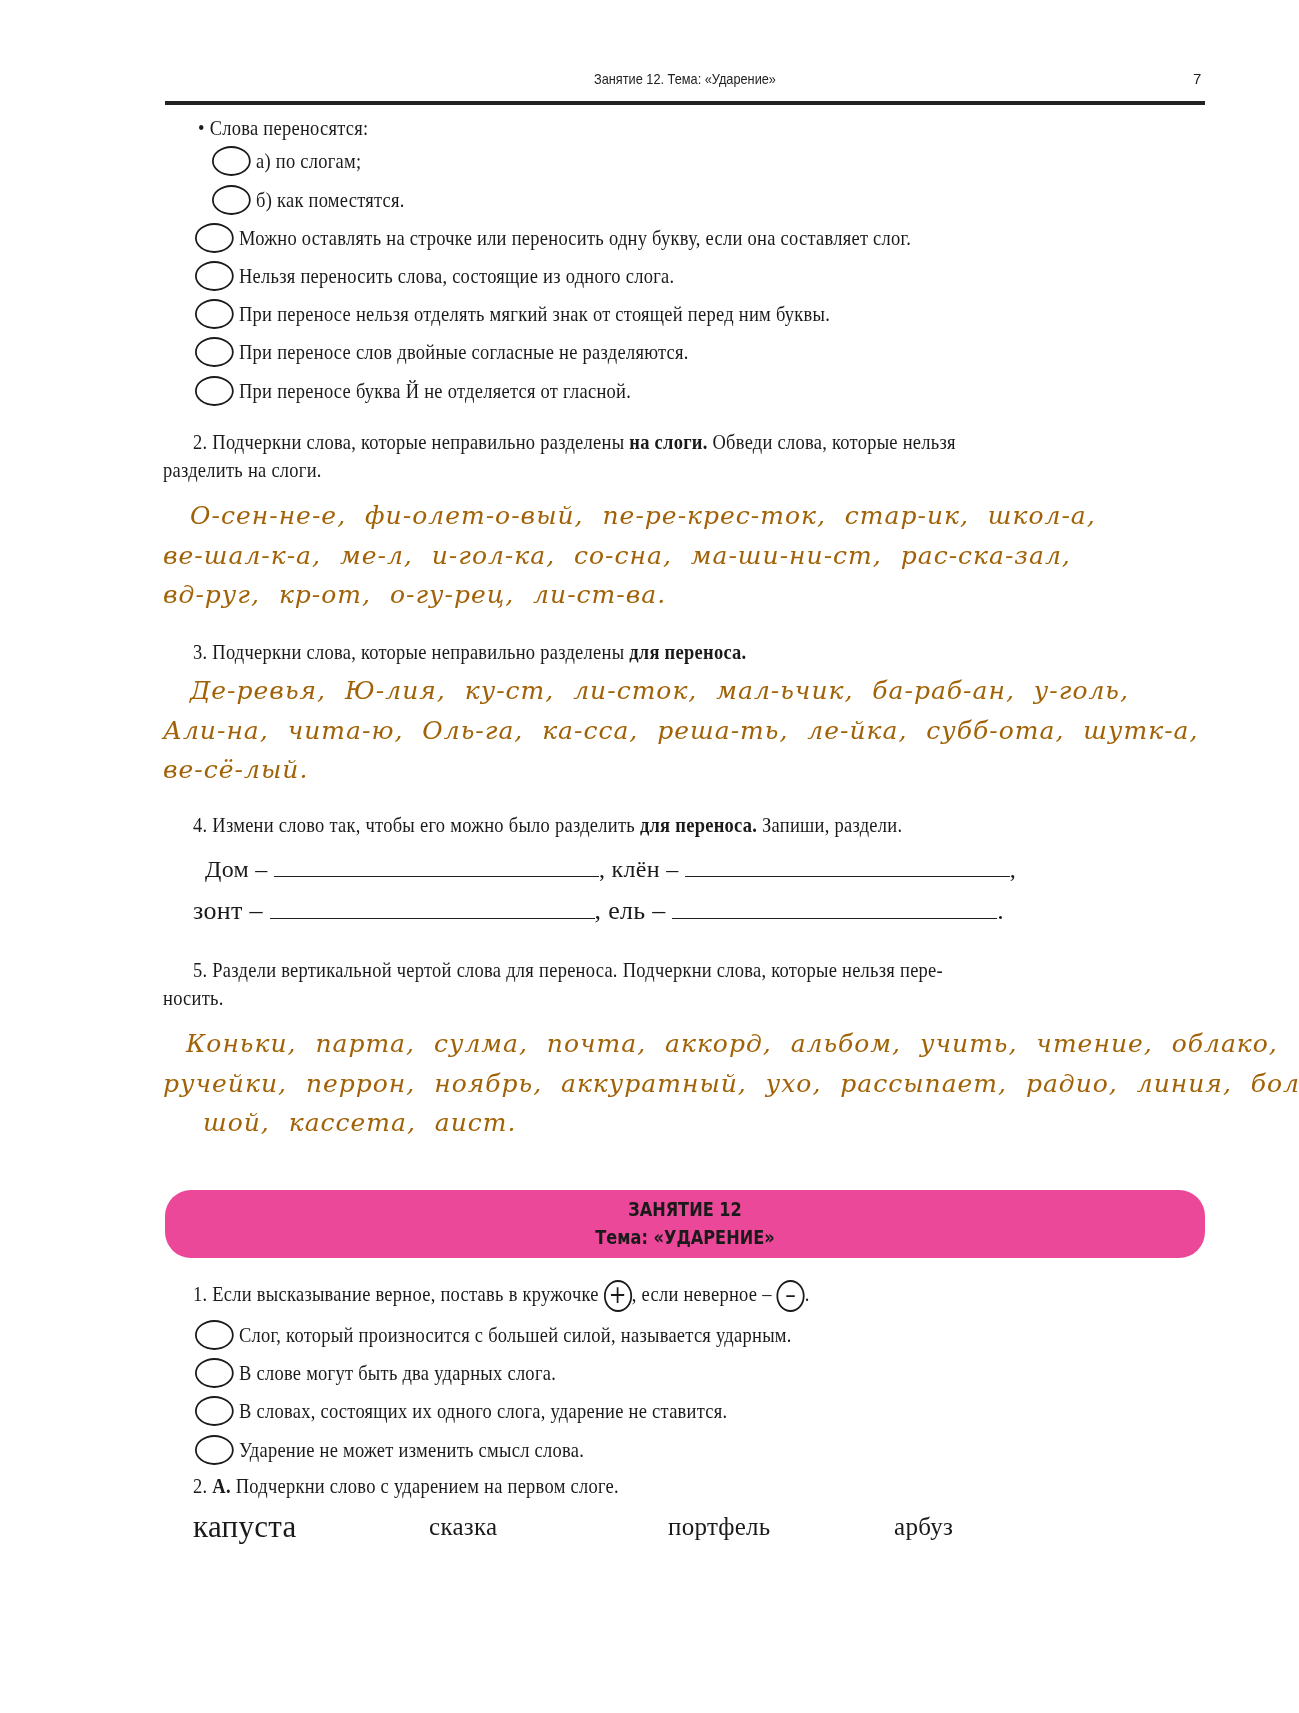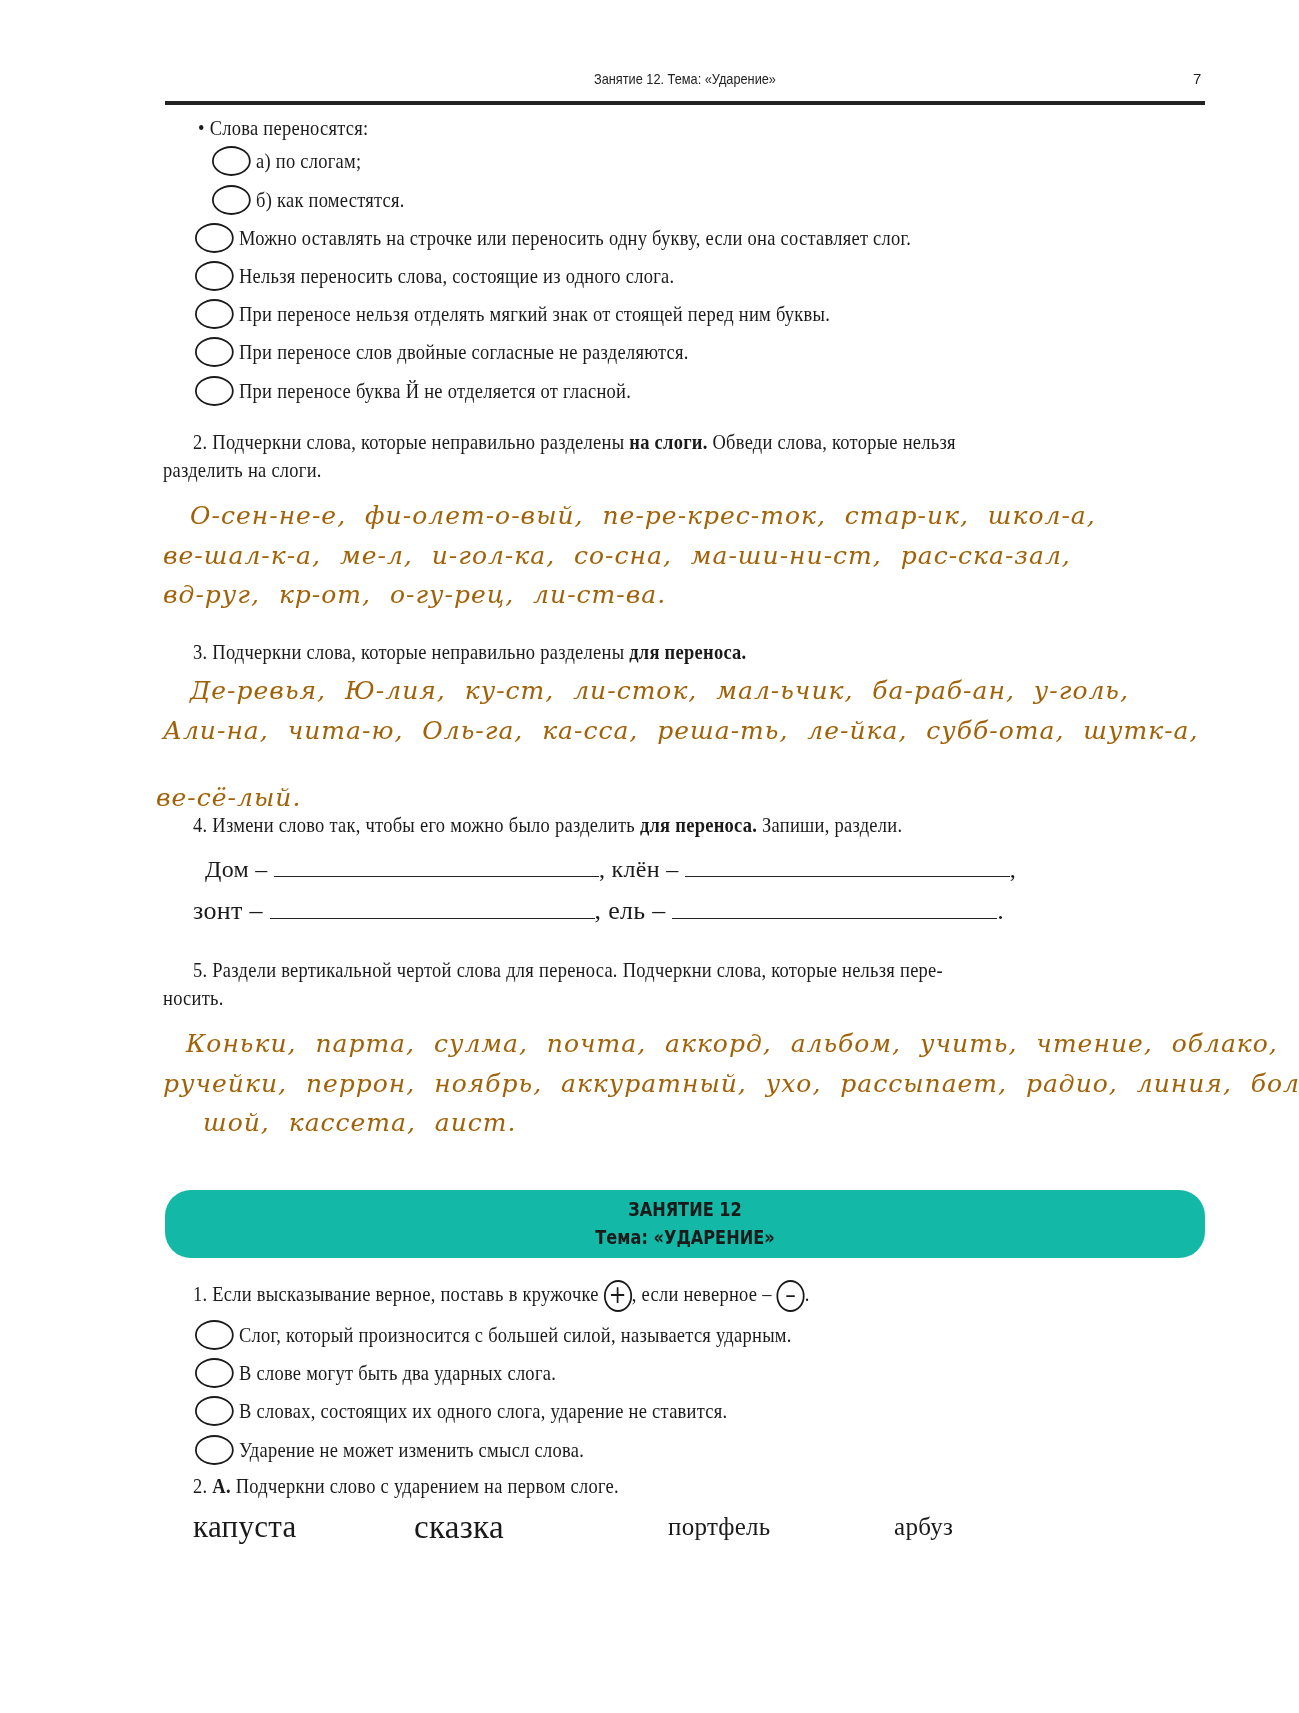--- a/index.html
+++ b/index.html
@@ -12,21 +12,21 @@
   .rule { top:101px; left:165px; width:1040px; height:4px; background:#222; }
   .txt { font-size:21px; line-height:24px; white-space:nowrap; letter-spacing:0.3px; }
   .cond { transform-origin:left center; transform:scaleX(0.88); }
   .oval { display:inline-block; width:44px; height:30px; border:2px solid #1a1a1a; border-radius:50%;
           box-sizing:border-box; vertical-align:middle; }
   .item { display:flex; align-items:center; gap:6px; }
   .cursive { font-family:"DejaVu Serif", serif; font-style:italic; font-size:25px; line-height:38px;
              white-space:nowrap; letter-spacing:1px; word-spacing:10px; color:#a16207; }
   b { font-weight:bold; }
   .blank { display:inline-block; border-bottom:1.5px solid #222; width:325px; height:20px; vertical-align:baseline; }
-  .banner { top:1190px; left:165px; width:1040px; height:68px; background:#14b8a6; border-radius:26px;
+  .banner { top:1190px; left:165px; width:1040px; height:68px; background:#ec4899; border-radius:26px;
             text-align:center; font-family:"DejaVu Sans", sans-serif; font-weight:bold; color:#1a1a1a; }
   .banner .l1 { font-size:19px; margin-top:8px; transform:scaleX(0.85); }
   .banner .l2 { font-size:19px; margin-top:6px; transform:scaleX(0.85); }
   .sym { display:inline-block; width:32px; height:32px; border:2px solid #1a1a1a; border-radius:50%;
          box-sizing:border-box; text-align:center; line-height:26px; font-size:24px; vertical-align:middle;
          font-family:"DejaVu Sans", sans-serif; }
 </style>
 </head>
 <body>
 
@@ -73,21 +73,21 @@
 <div class="abs txt cond" style="top:458px; left:163px;">разделить на слоги.</div>
 <div class="abs cursive" style="top:497px; left:190px;">О-сен-не-е,  фи-олет-о-вый,  пе-ре-крес-ток,  стар-ик,  школ-а,</div>
 <div class="abs cursive" style="top:537px; left:163px;">ве-шал-к-а, ме-л, и-гол-ка, со-сна, ма-ши-ни-ст, рас-ска-зал,</div>
 <div class="abs cursive" style="top:576px; left:163px;">вд-руг, кр-от, о-гу-рец, ли-ст-ва.</div>
 
 <div class="abs txt cond" style="top:640px; left:193px;">
   <span>3. Подчеркни слова, которые неправильно разделены </span><b>для переноса.</b>
 </div>
 <div class="abs cursive" style="top:672px; left:190px;">Де-ревья,  Ю-лия,  ку-ст,  ли-сток,  мал-ьчик,  ба-раб-ан,  у-голь,</div>
 <div class="abs cursive" style="top:712px; left:163px;">Али-на, чита-ю, Оль-га, ка-сса, реша-ть, ле-йка, субб-ота, шутк-а,</div>
-<div class="abs cursive" style="top:751px; left:156px;margin-top:28px;">ве-сё-лый.</div>
+<div class="abs cursive" style="top:751px; left:163px;">ве-сё-лый.</div>
 
 <div class="abs txt cond" style="top:813px; left:193px;">
   <span>4. Измени слово так, чтобы его можно было разделить </span><b>для переноса.</b><span> Запиши, раздели.</span>
 </div>
 <div class="abs txt" style="top:856px; left:205px; font-size:24px;">
   <span>Дом –</span>
   <span class="blank"></span><span>,</span>
   <span>клён –</span>
   <span class="blank"></span><span>,</span>
 </div>
@@ -128,15 +128,15 @@
 </div>
 <div class="abs txt cond item" style="top:1435px; left:195px;">
   <span class="oval"></span>
   <span>Ударение не может изменить смысл слова.</span>
 </div>
 
 <div class="abs txt cond" style="top:1474px; left:193px;">
   <span>2. </span><b>А.</b><span> Подчеркни слово с ударением на первом слоге.</span>
 </div>
 <div class="abs txt" style="top:1515px; left:193px; font-size:31px;">капуста</div>
-<div class="abs txt" style="top:1515px; left:414px; font-size:33px;">сказка</div>
+<div class="abs txt" style="top:1515px; left:429px; font-size:25px;">сказка</div>
 <div class="abs txt" style="top:1515px; left:660px; font-size:25px;margin-left:8px;">портфель</div>
 <div class="abs txt" style="top:1515px; left:894px; font-size:25px;">арбуз</div>
 
 </body></html>

